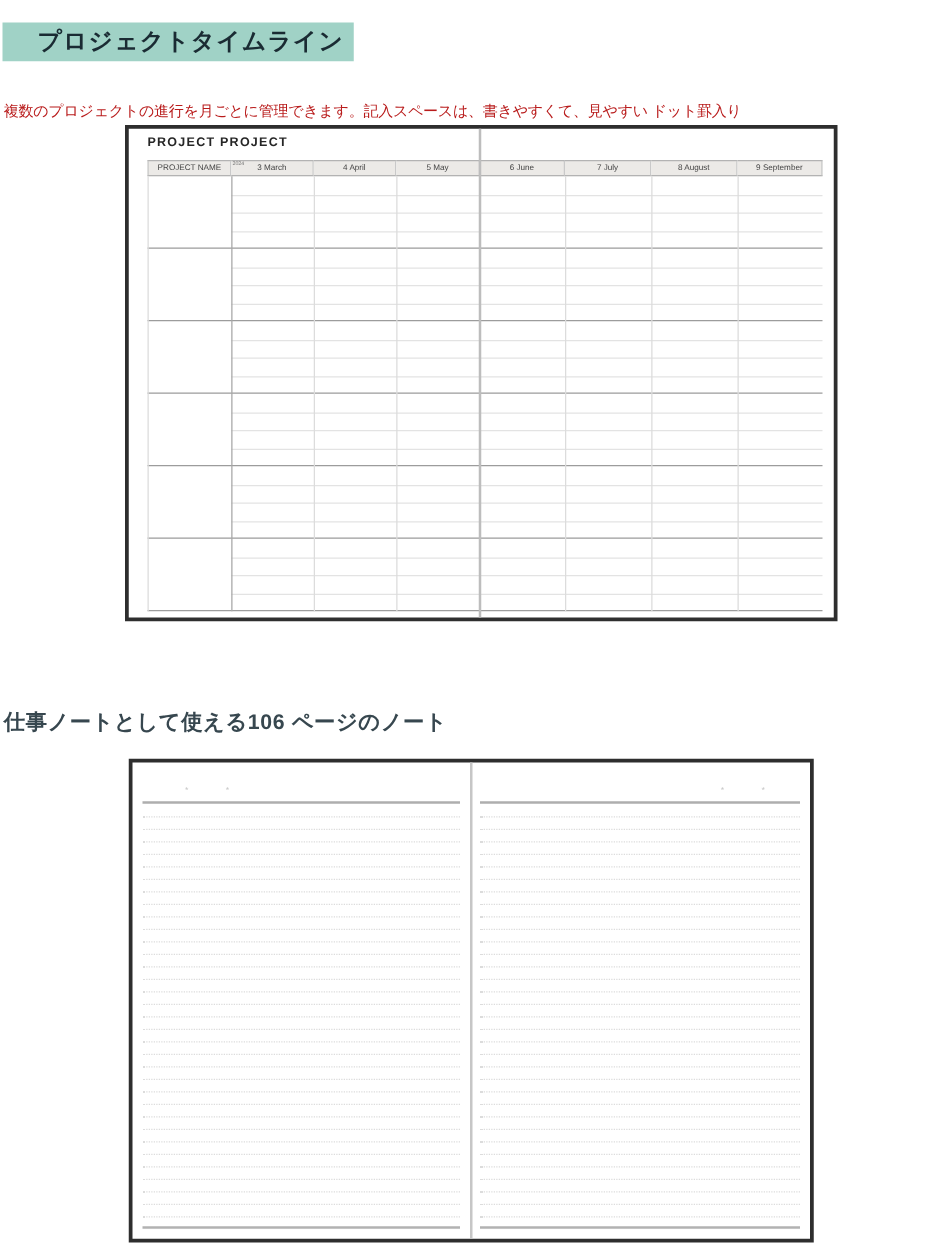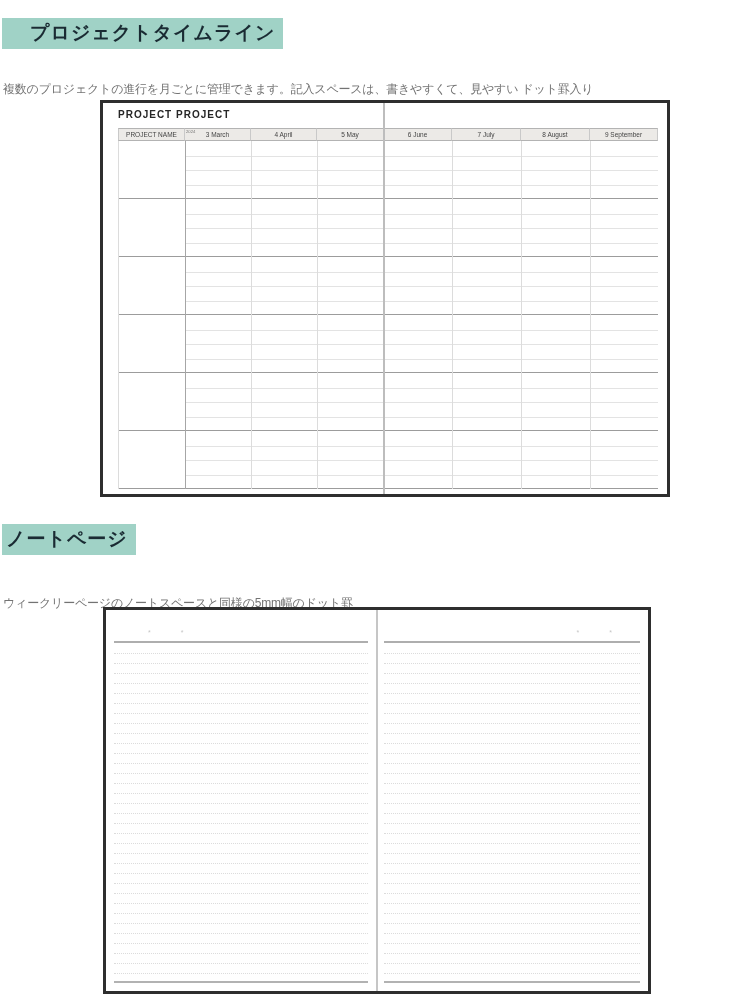--- a/index.html
+++ b/index.html
@@ -16,21 +16,21 @@
   }
   #sec1-title{top:2px;padding-left:28px;}
   #sec2-title{top:508px;}
   .section-subtitle{
     position:absolute;left:3px;color:#37474f;
     font-size:17px;font-weight:600;letter-spacing:.5px;white-space:nowrap;
   }
   #sec1-subtitle{top:40px;}
   #sec2-subtitle{top:549px;}
   .section-desc{
-    position:absolute;left:3px;color:#737373;
+    position:absolute;left:3px;color:#b91c1c;
     font-size:12px;letter-spacing:-.2px;white-space:nowrap;
   }
   #sec1-desc{top:69px;}
   #sec2-desc{top:583px;}
 
   
   .img-frame{
     position:absolute;background:#fff;border:3px solid #2e2e2e;box-sizing:border-box;
   }
   #timeline-img{left:100px;top:100px;width:570px;height:397px;}
@@ -160,22 +160,21 @@
         <div class="pt-v" style="left: 67px; background: rgb(166, 166, 166);"></div>
         <div class="pt-v" style="left: 133px; background: rgb(220, 220, 220);"></div>
         <div class="pt-v" style="left: 199px; background: rgb(220, 220, 220);"></div>
         <div class="pt-v" style="left: 334px; background: rgb(220, 220, 220);"></div>
         <div class="pt-v" style="left: 403px; background: rgb(220, 220, 220);"></div>
         <div class="pt-v" style="left: 472px; background: rgb(220, 220, 220);"></div>
       </div>
     <div class="spine" id="pt-spine"></div>
   </div>
 
-  <h2 class="section-title" id="sec2-title">ノートページ</h2>
-  <p class="section-desc" id="sec2-desc">ウィークリーページのノートスペースと同様の5mm幅のドット罫</p>
+  <h3 class="section-subtitle" id="sec2-subtitle">仕事ノートとして使える106 ページのノート</h3>
 
   <div class="img-frame" id="notes-img">
     <div class="note-page" id="note-page-left">
         <div class="n-marks left">*  *</div>
         <div class="n-toprule"></div>
         <div class="n-line" style="top: 43px;"></div>
         <div class="n-line" style="top: 53px;"></div>
         <div class="n-line" style="top: 63px;"></div>
         <div class="n-line" style="top: 73px;"></div>
         <div class="n-line" style="top: 83px;"></div>

